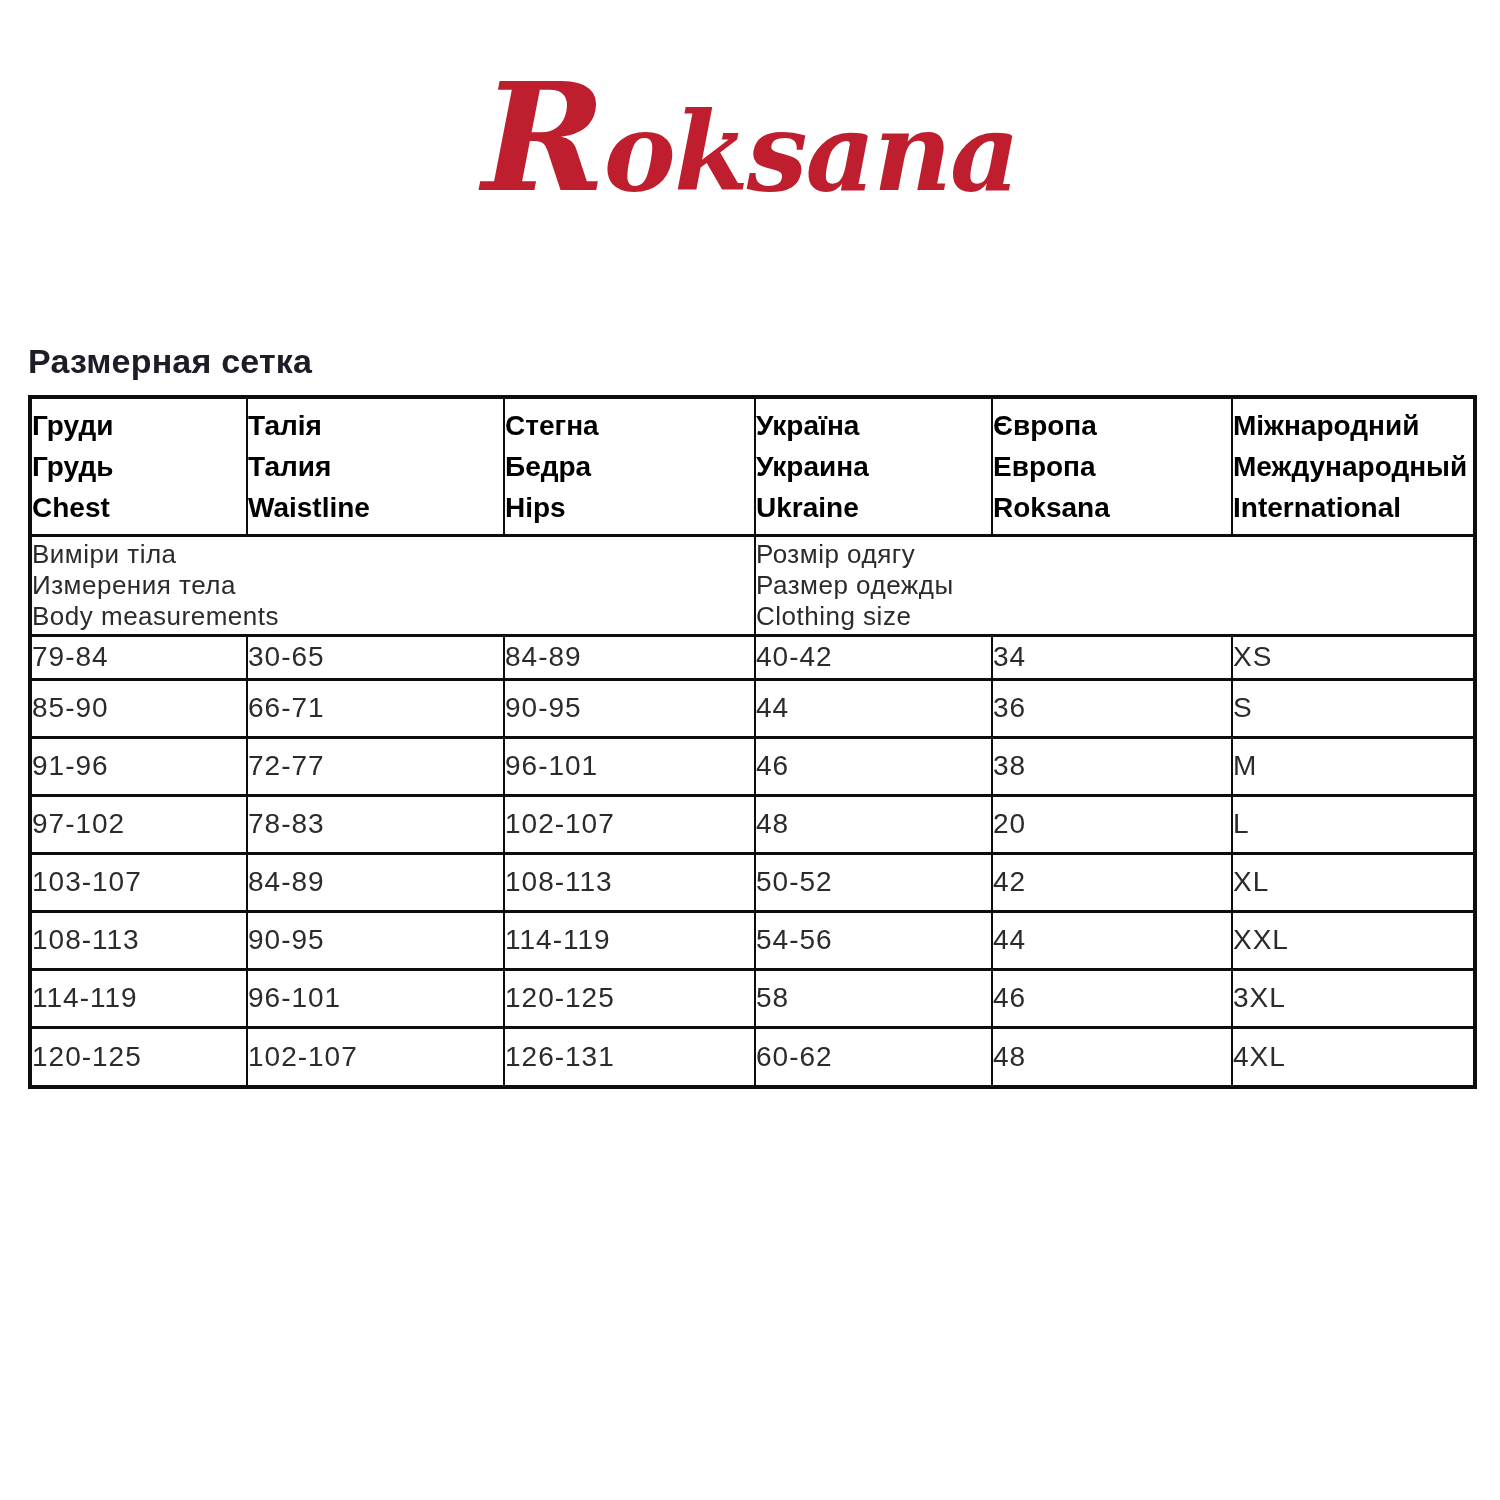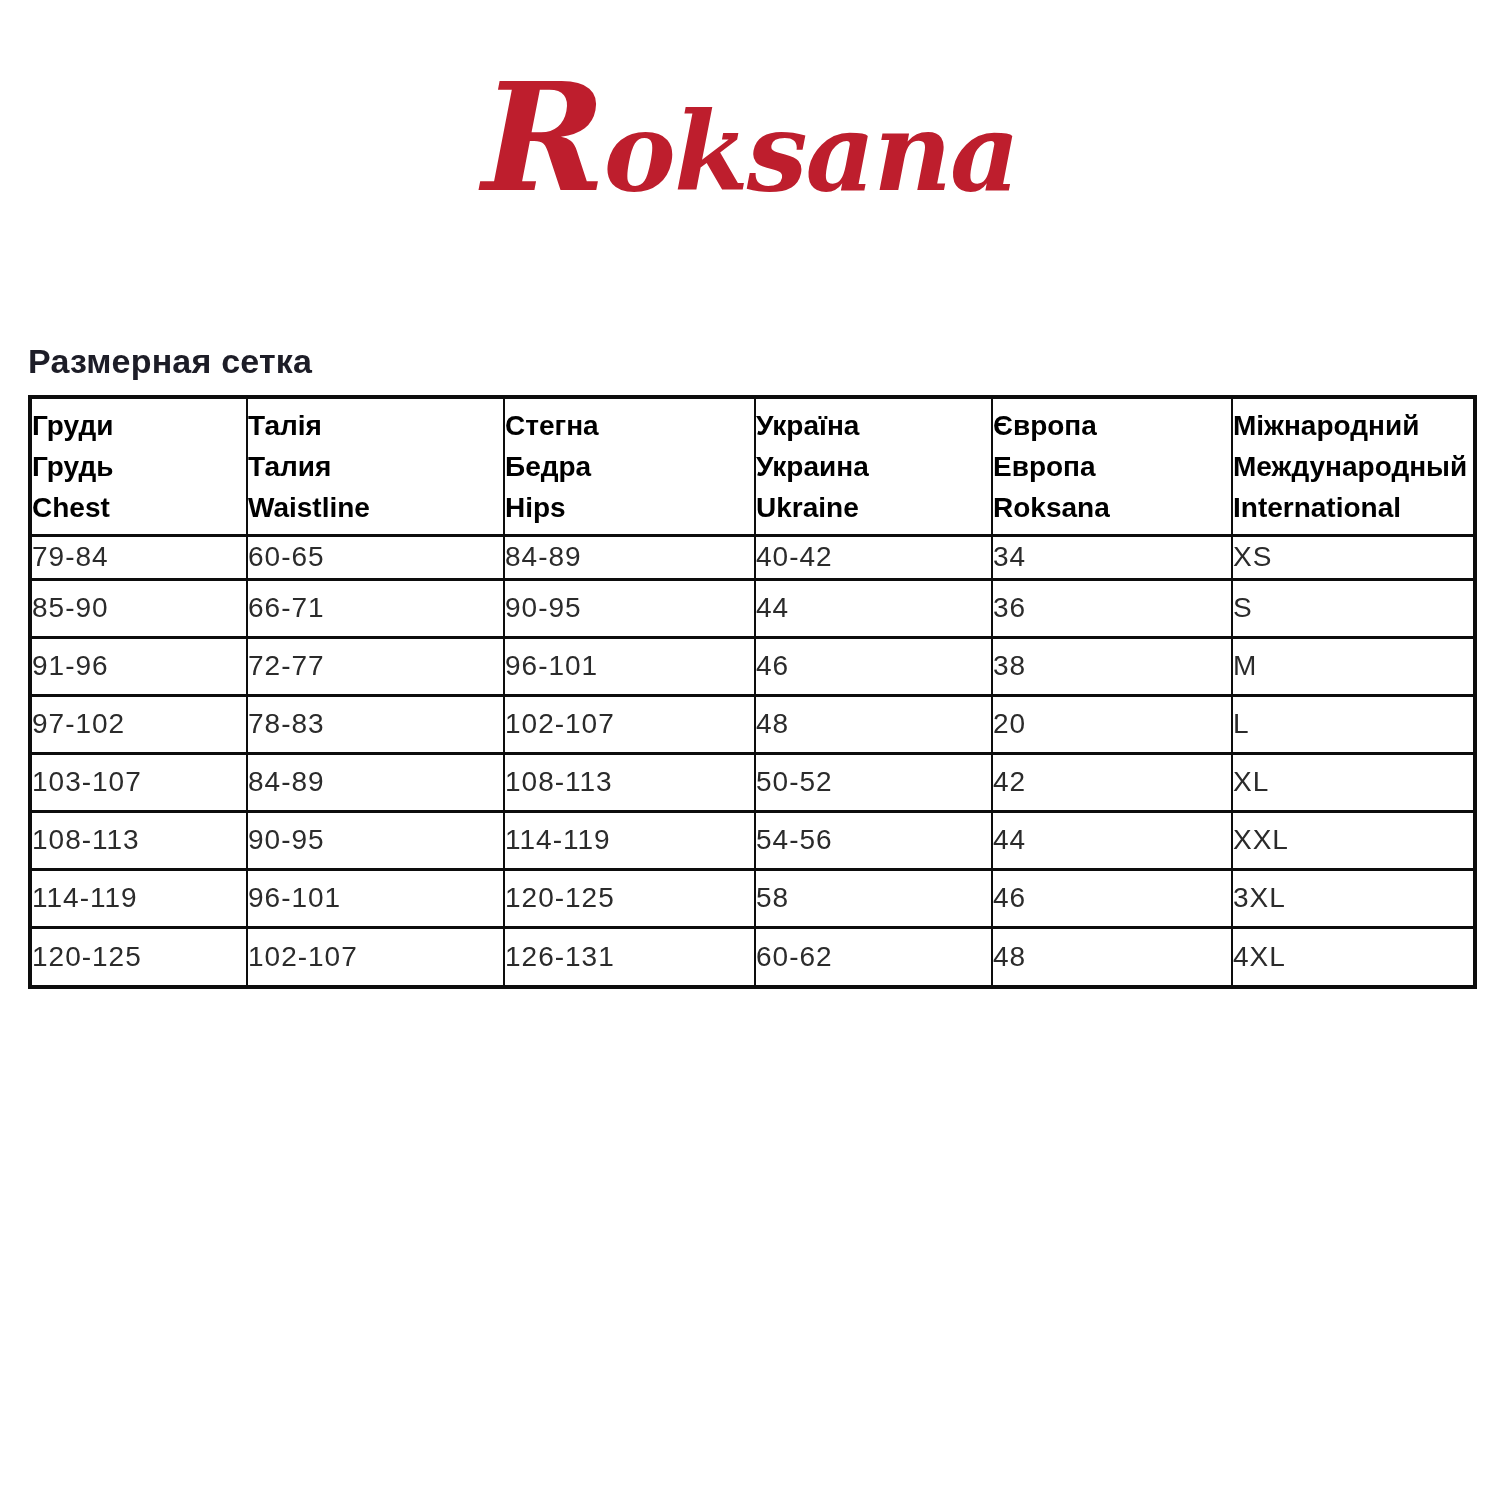--- a/index.html
+++ b/index.html
@@ -152,24 +152,36 @@
           <div>Европа</div>
           <div>Roksana</div>
         </th>
         <th>
           <div>Міжнародний</div>
           <div>Международный</div>
           <div>International</div>
         </th>
       </tr>
 
+      <tr class="group-row">
+        <td colspan="3">
+          <div>Виміри тіла</div>
+          <div>Измерения тела</div>
+          <div>Body measurements</div>
+        </td>
+        <td colspan="3">
+          <div>Розмір одягу</div>
+          <div>Размер одежды</div>
+          <div>Clothing size</div>
+        </td>
+      </tr>
 
       <tr class="data-row first">
         <td>79-84</td>
-        <td>60-65</td>
+        <td>30-65</td>
         <td>84-89</td>
         <td>40-42</td>
         <td>34</td>
         <td>XS</td>
       </tr>
       <tr class="data-row">
         <td>85-90</td>
         <td>66-71</td>
         <td>90-95</td>
         <td>44</td>

